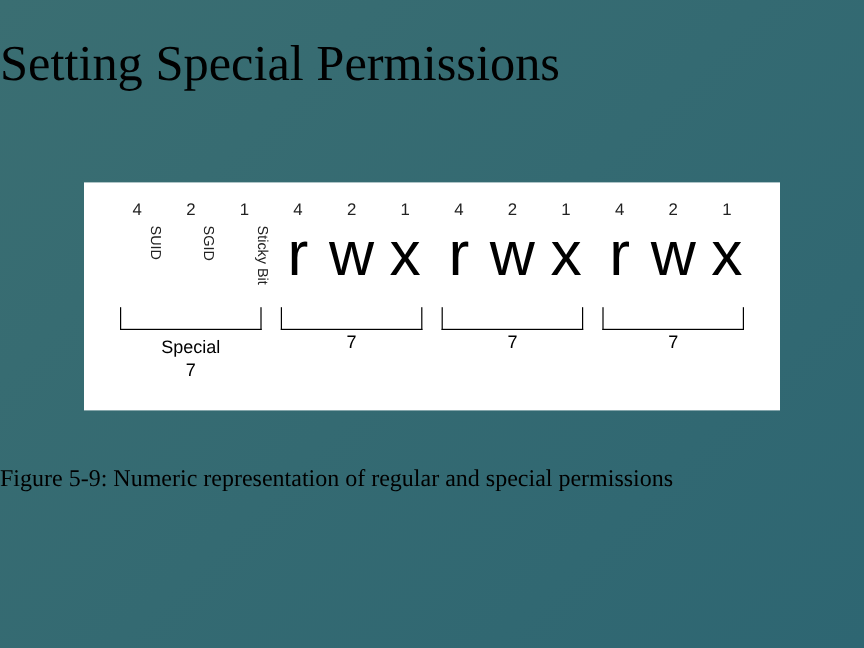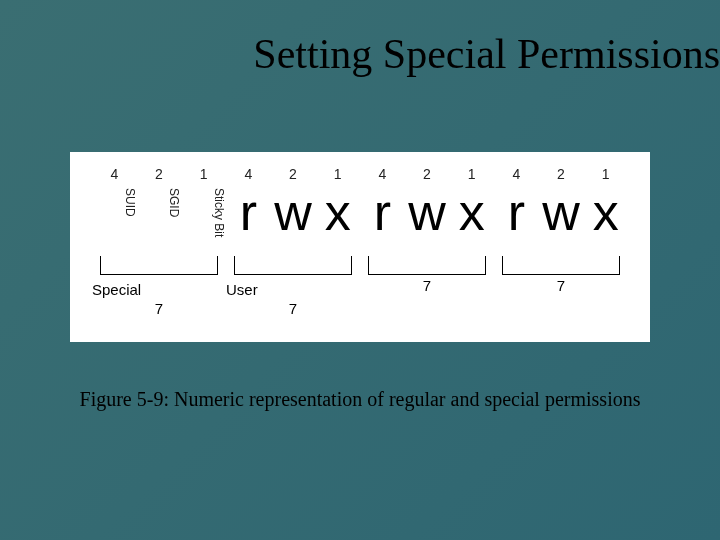--- a/index.html
+++ b/index.html
@@ -7,21 +7,21 @@
     width:720px;height:540px;
     background:linear-gradient(135deg,#3a6e72 0%,#346a72 50%,#2e6672 100%);
     font-family:"Times New Roman",Times,serif;
     color:#000;
     position:relative;
     overflow:hidden;
   }
   .title{
     position:absolute;
     top:30px;left:0;right:0;
-    text-align:right;
+    text-align:left;
     font-size:42px;
     color:#000;
     font-weight:400;
   }
   .panel{
     position:absolute;
     top:152px;left:70px;
     width:580px;height:190px;
     background:#fff;
     box-sizing:border-box;
@@ -32,26 +32,25 @@
   .grp{flex:1;display:flex;flex-direction:column;align-items:stretch}
   .nums{display:flex;justify-content:space-around;font-size:14px;color:#222;height:18px}
   .nums span{flex:1;text-align:center}
   .mids{display:flex;justify-content:space-around;align-items:flex-start;height:64px;margin-top:2px}
   .vlabel{writing-mode:vertical-rl;text-orientation:mixed;font-size:12px;color:#222;flex:1;text-align:left;padding-top:2px;transform:rotate(0deg)}
   .glyph{flex:1;text-align:center;font-size:52px;line-height:52px;font-family:Arial,Helvetica,sans-serif;color:#000;font-weight:400}
   .bracket{
     height:18px;margin:6px 8px 0 8px;
     border:1.5px solid #000;border-top:none;
   }
-  .catname{font-size:15px;margin-top:6px}
+  .catname{text-align:center;font-size:15px;margin-top:6px}
   .catval{text-align:center;font-size:15px;margin-top:2px}
   .caption{
     position:absolute;
     top:388px;left:0;right:0;
-    text-align:center;
     color:#000;
     font-size:20px;
     font-family:"Times New Roman",Times,serif;
   }
 </style>
 </head>
 <body>
 
 <div class="title">Setting Special Permissions</div>
 
@@ -79,21 +78,20 @@
         <span>4</span>
         <span>2</span>
         <span>1</span>
       </div>
       <div class="mids">
         <span class="glyph">r</span>
         <span class="glyph">w</span>
         <span class="glyph">x</span>
       </div>
       <div class="bracket"></div>
-      <div class="catname">User</div>
       <div class="catval">7</div>
     </div>
 
     <div class="grp">
       <div class="nums">
         <span>4</span>
         <span>2</span>
         <span>1</span>
       </div>
       <div class="mids">

